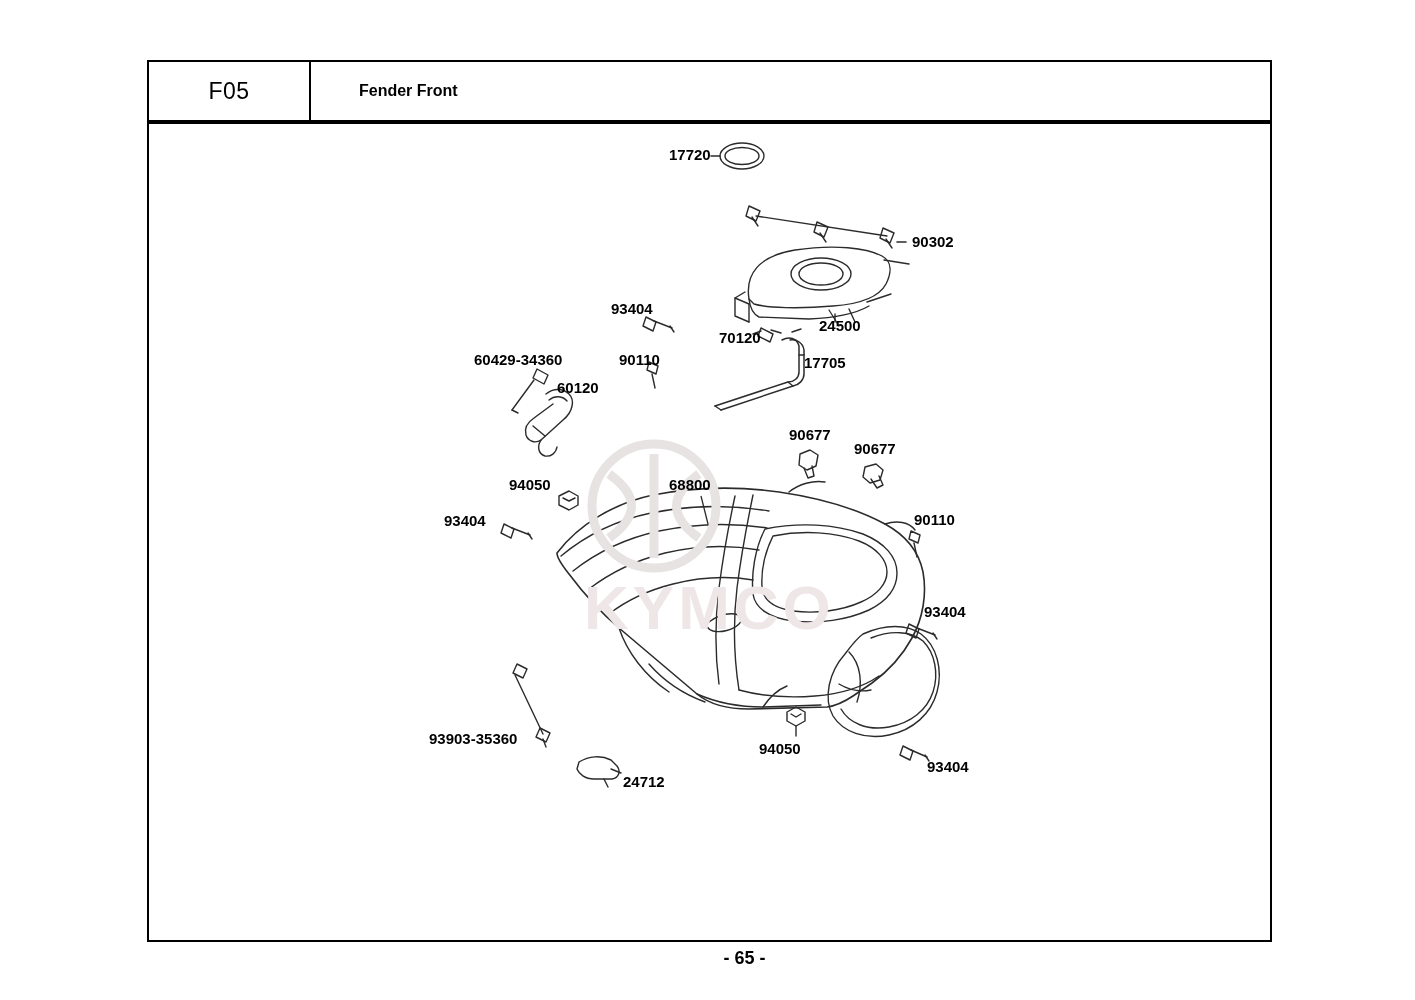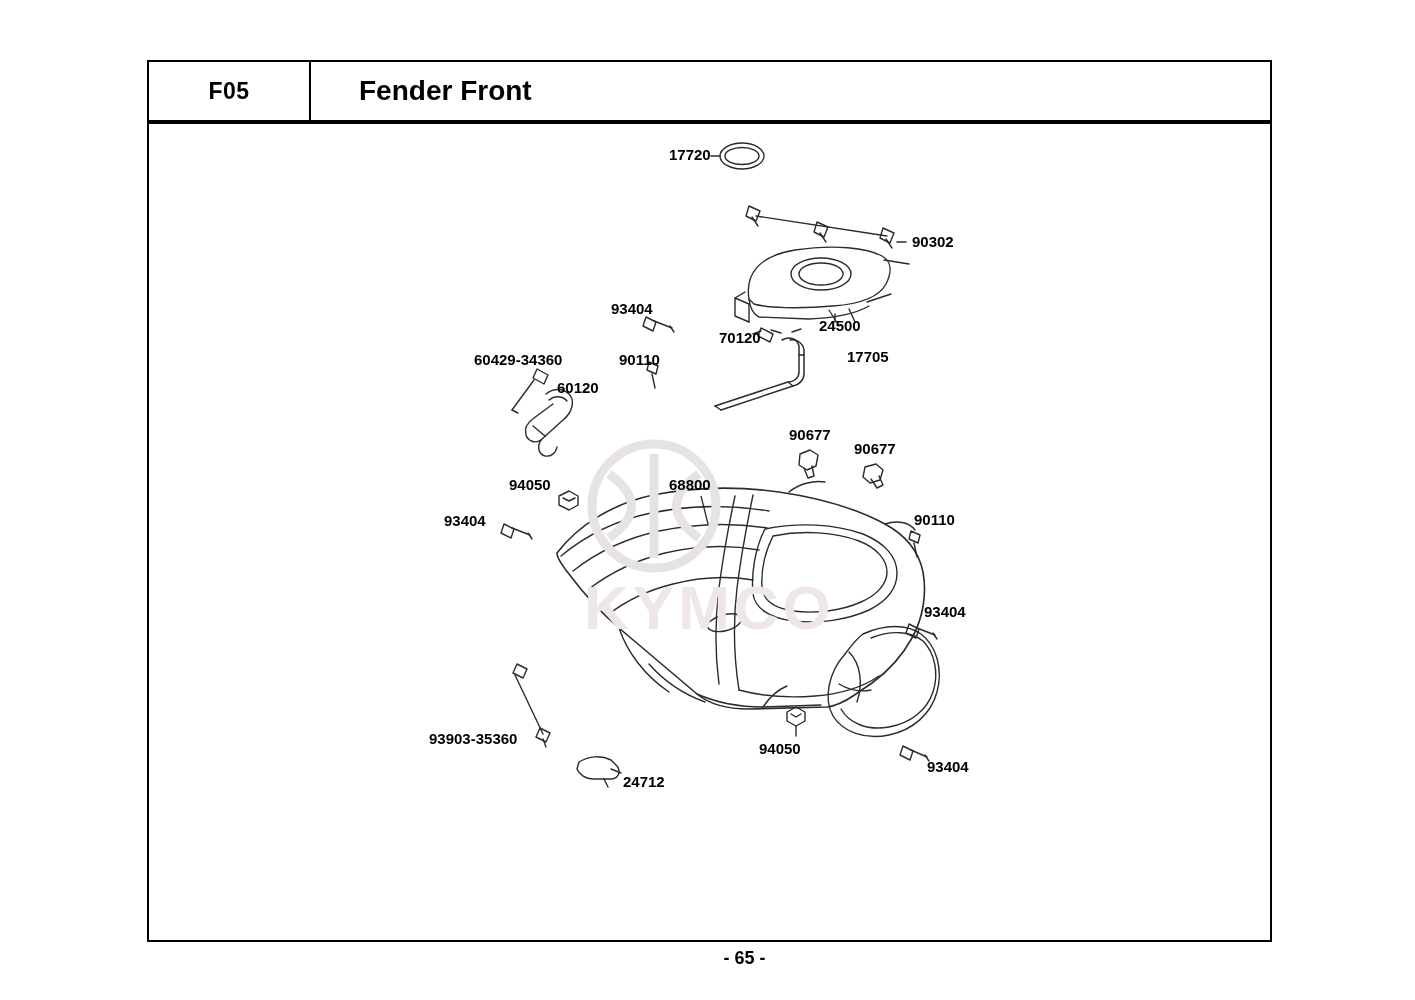--- a/index.html
+++ b/index.html
@@ -35,31 +35,31 @@
     position: absolute;
     left: 0; top: 0;
     width: 162px;
     height: 100%;
     border-right: 2px solid #000;
     box-sizing: border-box;
     display: flex;
     align-items: center;
     justify-content: center;
     font-size: 23px;
-    font-weight: bold;
+    font-weight: normal;
     letter-spacing: 0.5px;
   }
   .header-title {
     position: absolute;
     left: 210px;
     top: 0;
     height: 100%;
     display: flex;
     align-items: center;
-    font-size: 28px;
+    font-size: 16px;
     font-weight: bold;
   }
   
   .frame {
     position: absolute;
     left: 147px;
     top: 122px;
     width: 1125px;
     height: 820px;
     border: 2px solid #000;
@@ -273,21 +273,21 @@
           <path d="M552 372 L560 404"></path>
         </g>
       </svg>
 
       
       <div class="label" style="left:520px; top:23px;text-align:right;">17720</div>
       <div class="label" style="left:763px; top:110px;">90302</div>
       <div class="label" style="left:670px; top:194px;">24500</div>
       <div class="label" style="left:462px; top:177px;">93404</div>
       <div class="label" style="left:570px; top:206px;">70120</div>
-      <div class="label" style="left:655px; top:225px;padding-left:43px;">17705</div>
+      <div class="label" style="left:655px; top:231px;">17705</div>
       <div class="label" style="left:470px; top:228px;">90110</div>
       <div class="label" style="left:325px; top:228px;">60429-34360</div>
       <div class="label" style="left:408px; top:256px;">60120</div>
       <div class="label" style="left:640px; top:303px;">90677</div>
       <div class="label" style="left:705px; top:317px;">90677</div>
       <div class="label" style="left:360px; top:353px;">94050</div>
       <div class="label" style="left:520px; top:353px;">68800</div>
       <div class="label" style="left:295px; top:389px;">93404</div>
       <div class="label" style="left:765px; top:388px;">90110</div>
       <div class="label" style="left:775px; top:480px;">93404</div>

